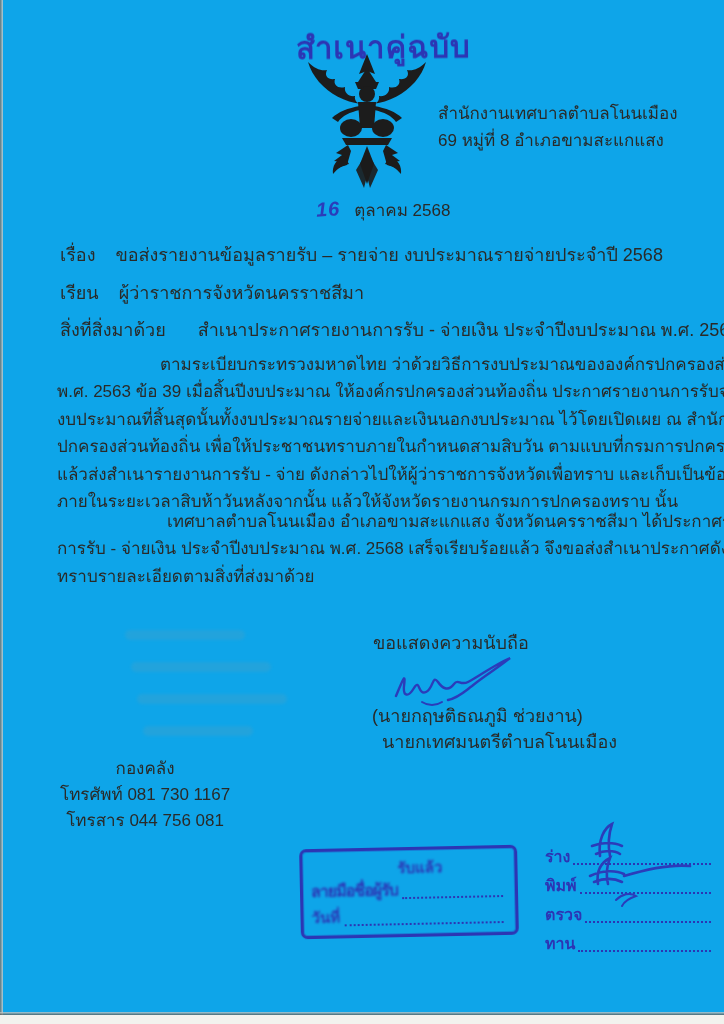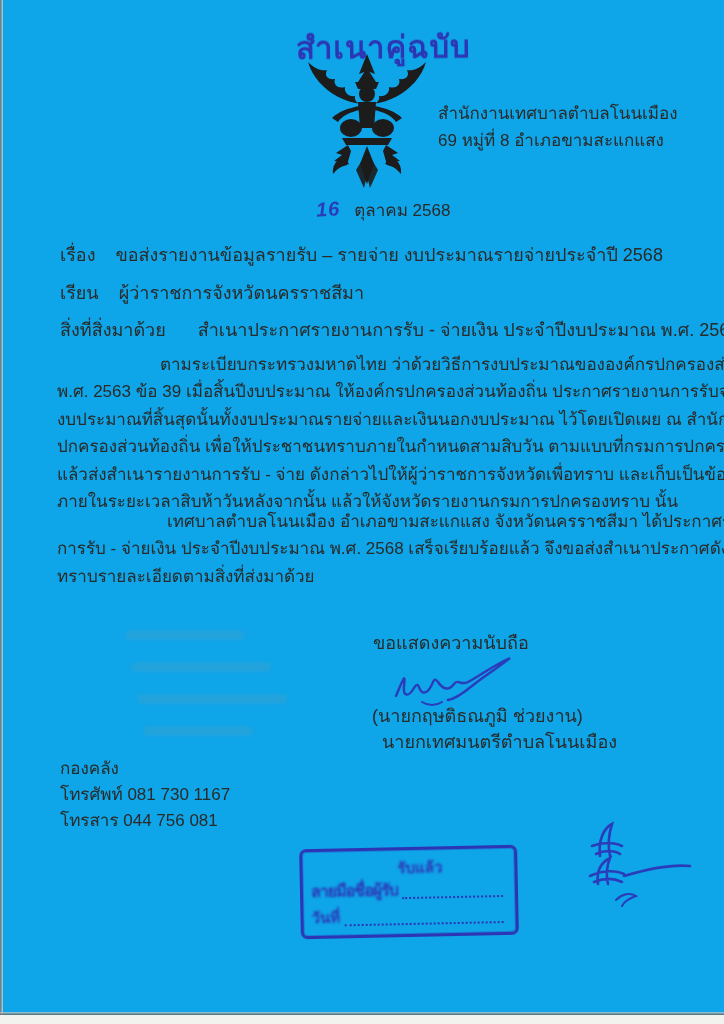--- a/index.html
+++ b/index.html
@@ -49,21 +49,21 @@
   .indent{padding-left:103px;}
   .indent2{padding-left:110px;}
 
   .closing{left:160px;top:587px;}
 
   .sig-saluta{left:373px;top:630px;}
   .sig-name{left:372px;top:703px;}
   .sig-pos{left:370px;top:729px;margin-left:12px;}
 
   .contact{left:60px;top:756px;font-size:17px;line-height:26px;}
-  .contact div{white-space:nowrap;}
+  .contact div{white-space:nowrap;text-align:center;}
 
   
   .rx-stamp{
     left:300px;top:847px;width:212px;height:84px;
     border:3.5px solid #2c35b4;border-radius:7px;
     transform:rotate(-1.2deg);
     color:#2c35b4;
     filter:blur(.5px);
     box-shadow:inset 0 0 0 1px rgba(44,53,180,.35);
   }
@@ -205,20 +205,38 @@
     <div class="l2">
       <span class="txt">ลายมือชื่อผู้รับ</span>
       <span class="leader"></span>
     </div>
     <div class="l3">
       <span class="txt">วันที่</span>
       <span class="leader"></span>
     </div>
   </div>
 
+  <div class="review abs">
+    <div class="row">
+      <span>ร่าง</span>
+      <span class="leader"></span>
+    </div>
+    <div class="row">
+      <span>พิมพ์</span>
+      <span class="leader"></span>
+    </div>
+    <div class="row">
+      <span>ตรวจ</span>
+      <span class="leader"></span>
+    </div>
+    <div class="row">
+      <span>ทาน</span>
+      <span class="leader"></span>
+    </div>
+  </div>
 
   <div class="abs scribble" style="left:578px;top:818px;">
     <svg width="120" height="110" viewBox="0 0 120 110">
       <path d="M22 38 C20 22 26 10 34 6 C30 18 30 28 32 38 M14 28 C24 24 36 24 44 28 M18 36 C26 32 36 32 42 36" fill="none" stroke="#2b3cba" stroke-width="2.6" stroke-linecap="round"></path>
       <path d="M20 66 C18 52 24 44 32 40 C28 50 28 58 30 66 M12 58 C24 52 38 52 46 56 M16 64 C26 60 36 60 44 64 M46 58 C66 52 92 46 112 48" fill="none" stroke="#2b3cba" stroke-width="2.6" stroke-linecap="round"></path>
       <path d="M38 82 C44 76 52 74 58 78 C52 80 46 84 44 88" fill="none" stroke="#2b3cba" stroke-width="2" stroke-linecap="round"></path>
     </svg>
   </div>
 
   <div class="edge-bottom2 abs"></div>

